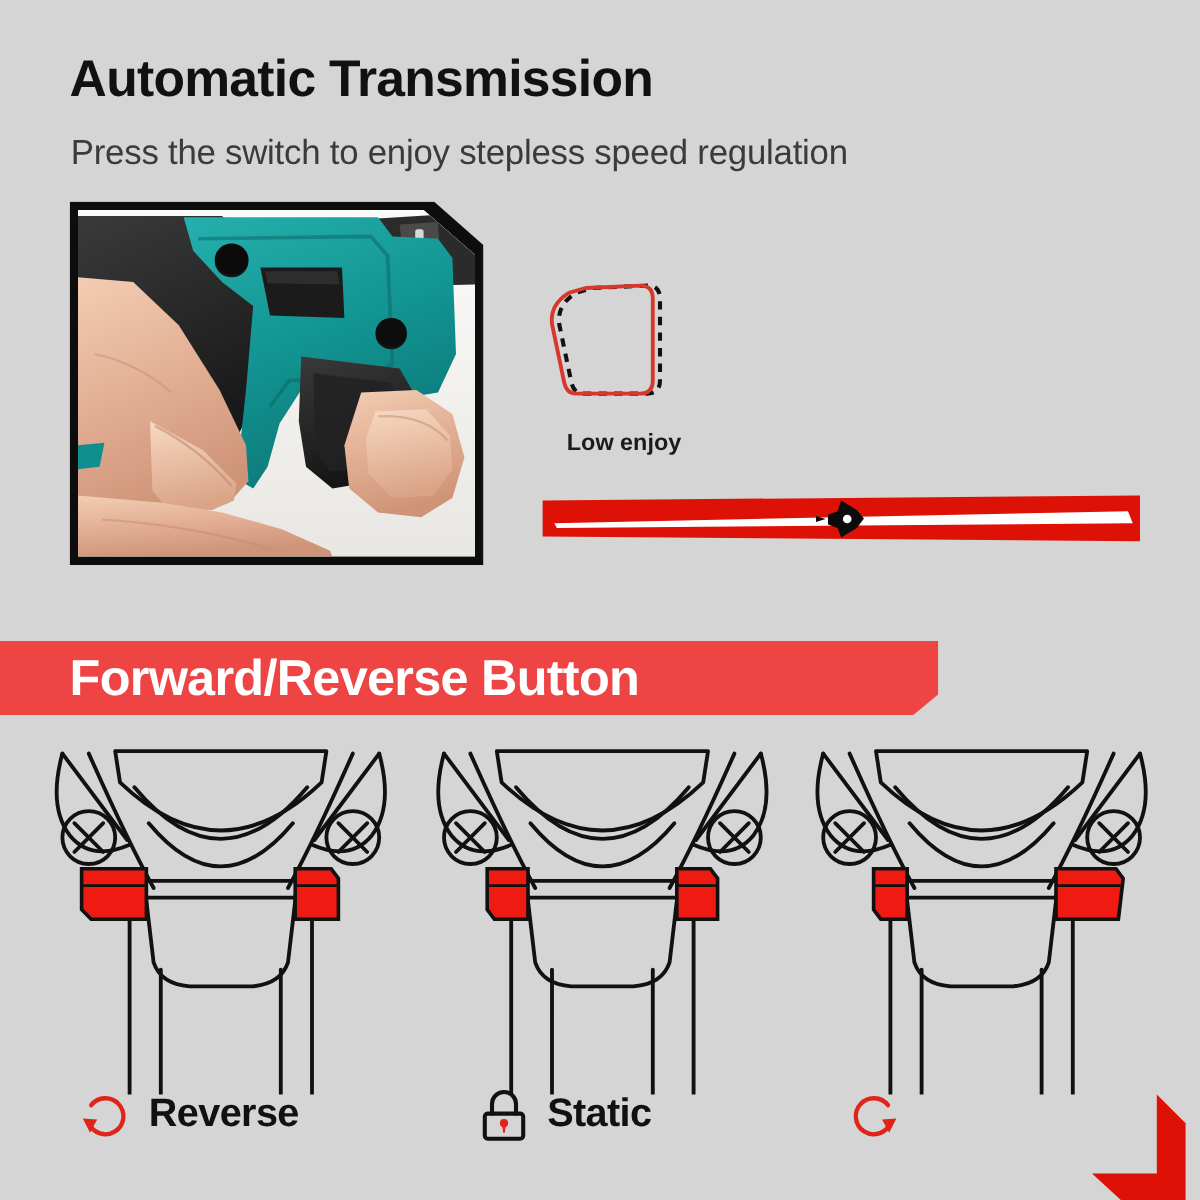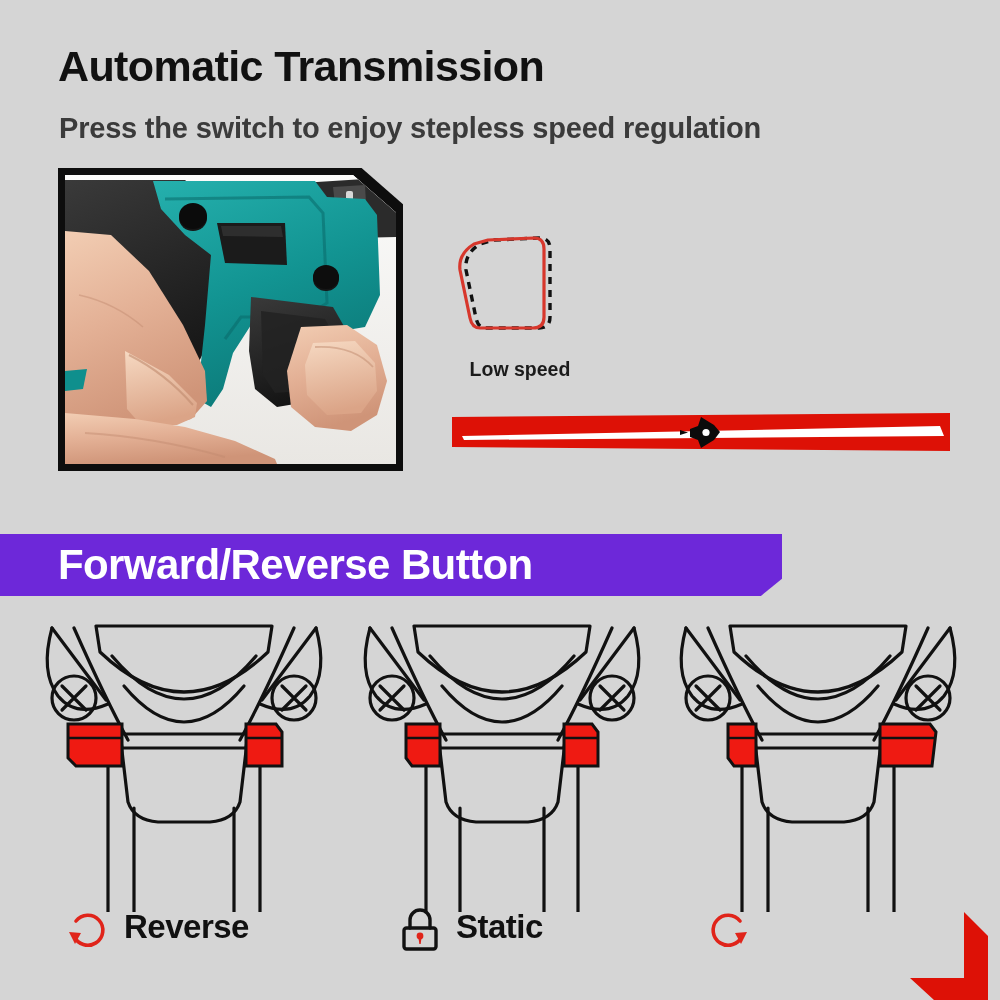--- a/index.html
+++ b/index.html
@@ -28,21 +28,21 @@
     font-size: 43px;
     font-weight: bold;
     color: #111111;
     letter-spacing: -0.6px;
     white-space: nowrap;
   }
   #page-subtitle {
     position: absolute;
     left: 59px; top: 112px;
     font-size: 29px;
-    font-weight: bold;
+    font-weight: normal;
     color: #3b3b3b;
     letter-spacing: -0.2px;
     white-space: nowrap;
   }
 
   
   #product-photo {
     position: absolute;
     left: 58px; top: 168px;
     width: 345px; height: 303px;
@@ -87,21 +87,21 @@
     left: 452px; top: 411px;
     width: 498px; height: 44px;
   }
   #speed-bar svg { display: block; width: 100%; height: 100%; }
 
   
   #forward-reverse-banner {
     position: absolute;
     left: 0; top: 534px;
     width: 782px; height: 62px;
-    background: #6d28d9;
+    background: #ef4444;
     -webkit-clip-path: polygon(0 0, 100% 0, 100% 72%, 97.3% 100%, 0 100%);
     clip-path: polygon(0 0, 100% 0, 100% 72%, 97.3% 100%, 0 100%);
   }
   #forward-reverse-banner-title {
     position: absolute;
     left: 58px; top: 50%;
     transform: translateY(-50%);
     font-size: 42px;
     font-weight: bold;
     color: #ffffff;
@@ -229,21 +229,21 @@
     </div>
   </div>
 
   <div class="trigger-card" id="trigger-card-0">
     <svg class="trigger-art" viewBox="0 0 160 128">
       <path d="M54,18 L100,16 Q110,16 110,27 L110,95 Q110,106 99,106 L46,106
                Q38,106 36,96 L26,48 Q24,32 40,22 Z" fill="none" stroke="#111111" stroke-width="3.4" stroke-dasharray="7 6" stroke-linejoin="round"></path>
       <path d="M48,18 L94,16 Q104,16 104,27 L104,95 Q104,106 93,106 L40,106
                Q32,106 30,96 L20,48 Q18,32 34,22 Z" fill="none" stroke="#d7372c" stroke-width="3.2" stroke-linejoin="round"></path>
     </svg>
-    <div class="trigger-label">Low speed</div>
+    <div class="trigger-label">Low enjoy</div>
   </div>
 
 
 
   <div id="speed-bar">
     <svg viewBox="0 0 498 44" preserveAspectRatio="none">
       <path d="M0,6 L498,2 L498,40 L0,36 Z" fill="#dd1106"></path>
       <path d="M10,25 L488,15 L492,25 L12,29 Z" fill="#ffffff"></path>
       <g>
         <path d="M249,6 L262,14 L268,21 L262,29 L249,37 L246,29 L238,26 L238,18 L246,15 Z" fill="#0b0b0b"></path>

